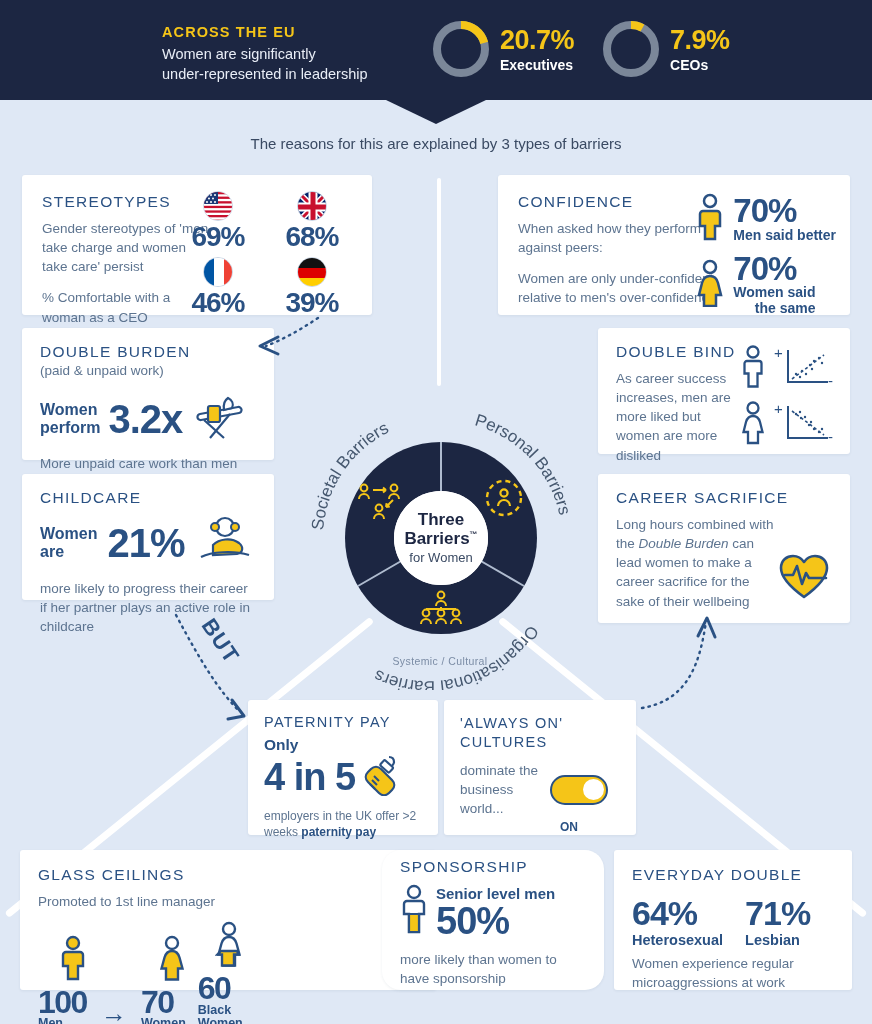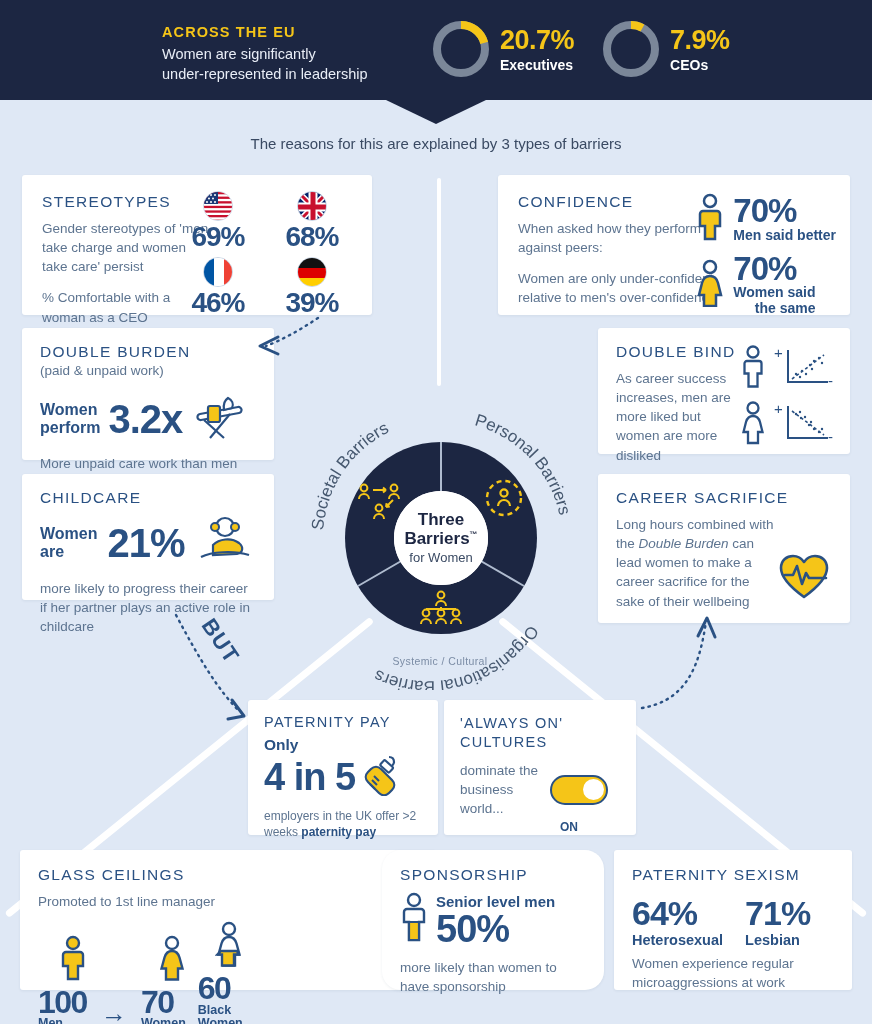--- a/index.html
+++ b/index.html
@@ -120,21 +120,21 @@
     position: absolute; right: 2px; top: 2px; width: 21px; height: 21px;
     border-radius: 50%; background: #ffffff;
   }
   .toggle .on-txt {
     position: absolute; left: 8px; top: 5px; font-size: 12px;
     font-weight: bold; color: #2a5183; margin-top: 38px;
   }
 
   
   #card-glass { left: 20px; top: 850px; width: 416px; height: 140px; padding: 16px 18px; }
-  #card-sponsorship { left: 382px; top: 850px; width: 222px; height: 140px; padding: 16px 18px; border-radius: 19px; }
+  #card-sponsorship { left: 382px; top: 850px; width: 222px; height: 140px; padding: 8px 18px; border-radius: 19px; }
   #card-sexism { left: 614px; top: 850px; width: 238px; height: 140px; padding: 16px 18px; }
 
   .gc-row { display: flex; align-items: flex-end; gap: 8px; margin-top: 10px; }
   .gc-item { display: flex; align-items: flex-end; gap: 2px; flex-direction: column; }
   .gc-num { font-size: 32px; font-weight: bold; color: #2a5183; letter-spacing: -1.5px; line-height: .95; }
   .gc-lbl { font-size: 12.5px; font-weight: bold; color: #2a5183; line-height: 1.1; }
   .gc-arrow { font-size: 26px; color: #2a5183; font-weight: bold; padding: 0 6px 2px; }
 
   .sp-row { display: flex; align-items: center; gap: 8px; margin-top: 8px; }
   .sp-head { font-size: 15px; font-weight: bold; color: #2a5183; }
@@ -591,21 +591,21 @@
     </span>
     <div>
       <div class="sp-head">Senior level men</div>
       <div class="sp-big">50%</div>
     </div>
   </div>
   <div class="body-txt" style="margin-top:10px">more likely than women to have sponsorship</div>
 </div>
 
 <div class="card" id="card-sexism">
-  <div class="card-title">PATERNITY SEXISM</div>
+  <div class="card-title">EVERYDAY DOUBLE</div>
   <div class="sx-row">
     <div>
       <div class="sx-pct">64%</div>
       <div class="sx-lbl">Heterosexual</div>
     </div>
     <div>
       <div class="sx-pct">71%</div>
       <div class="sx-lbl">Lesbian</div>
     </div>
   </div>

